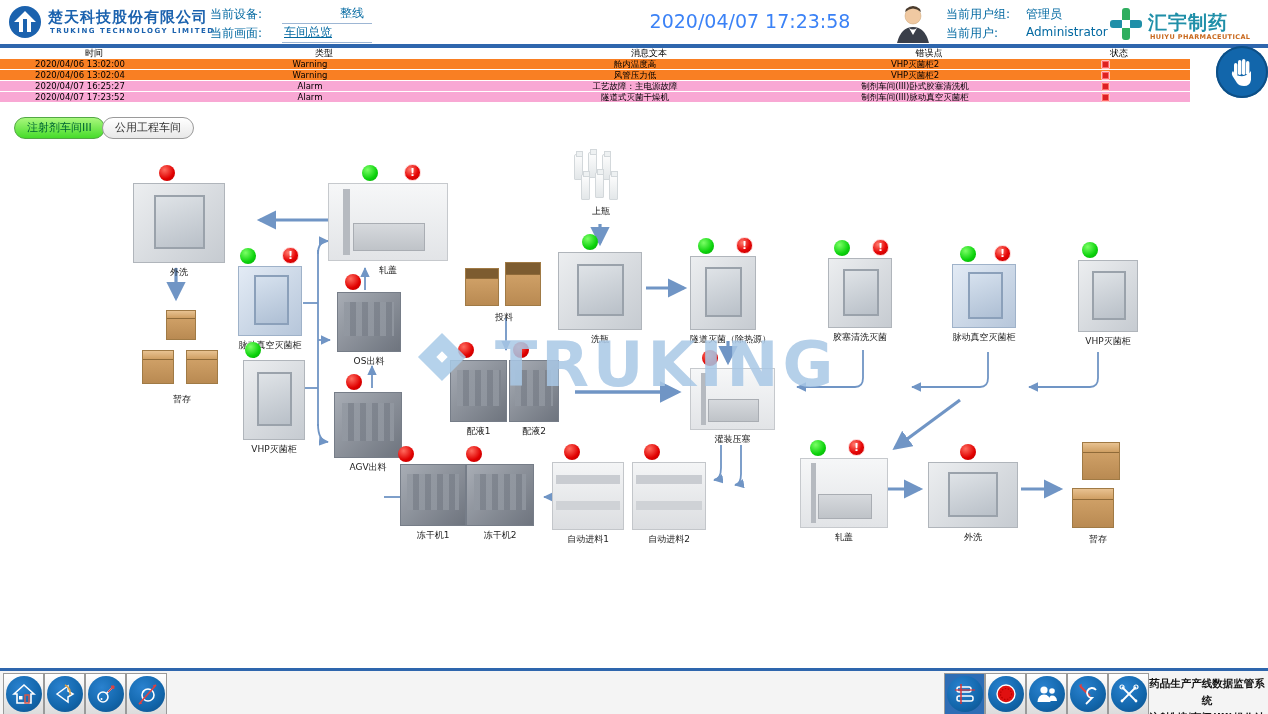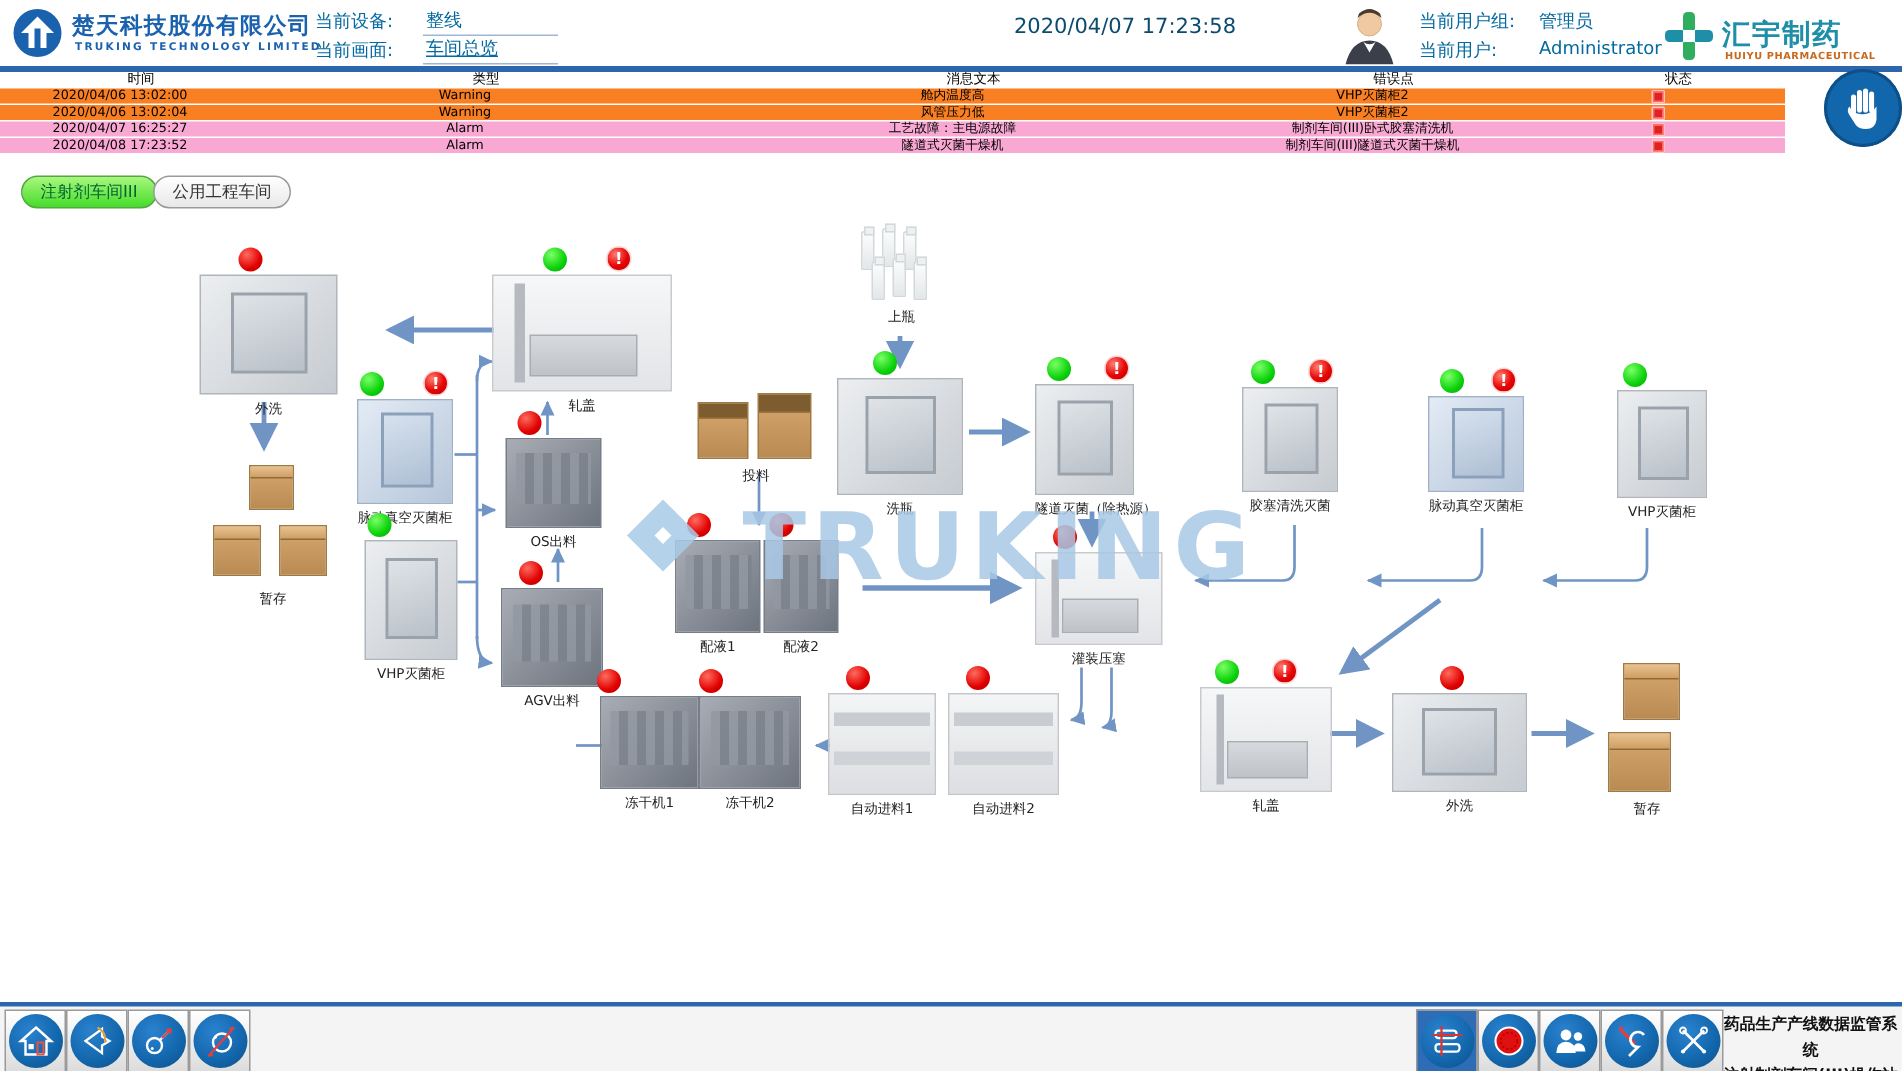--- a/index.html
+++ b/index.html
@@ -8,21 +8,21 @@
   #stage { position:relative; width:1268px; height:714px; background:#fff; }
 
   
   #header { position:absolute; left:0; top:0; width:1268px; height:44px; background:#fff; }
   #header-rule { position:absolute; left:0; top:44px; width:1268px; height:4px; background:#2e66ad; }
   #logo-mark { position:absolute; left:8px; top:5px; width:34px; height:34px; }
   #company-cn { position:absolute; left:48px; top:8px; font-size:15px; font-weight:bold; color:#1b62ae; letter-spacing:1px; }
   #company-en { position:absolute; left:50px; top:27px; font-size:7px; font-weight:bold; color:#1b62ae; letter-spacing:1.5px; }
   .hdr-kv { position:absolute; font-size:12px; color:#0369a1; }
   .hdr-val { border-bottom:1px solid #9db6d4; padding:0 8px 1px 2px; min-width:90px; display:inline-block; }
-  #datetime { position:absolute; left:620px; top:10px; width:260px; text-align:center; font-size:14px; color:#0c4a6e; }
+  #datetime { position:absolute; left:620px; top:10px; width:260px; text-align:center; font-size:19px; color:#3b82f6; }
   #avatar { position:absolute; left:893px; top:3px; width:40px; height:40px; }
   #brand { position:absolute; right:10px; top:4px; width:150px; }
   #brand-cn { position:absolute; left:40px; top:6px; font-size:19px; font-weight:bold; color:#1f8fa8; letter-spacing:1px; }
   #brand-en { position:absolute; left:42px; top:29px; font-size:6.5px; font-weight:bold; color:#c9691e; letter-spacing:.4px; }
 
   
   #alarm-table { position:absolute; left:0; top:48px; width:1268px; height:58px; }
   .tr { position:absolute; left:0; width:1190px; height:10px; }
   .tr .td { position:absolute; top:0; height:10px; font-size:8.5px; line-height:10px; text-align:center; color:#000;
     overflow:hidden; white-space:nowrap; }
@@ -108,21 +108,21 @@
   <div id="header">
     <svg id="logo-mark" viewBox="0 0 34 34">
       <circle cx="17" cy="17" r="16" fill="#1b62ae"></circle>
       <path d="M17 6 L28 17 L23 17 L23 27 L11 27 L11 17 L6 17 Z" fill="#fff"></path>
       <rect x="15" y="14" width="4" height="13" fill="#1b62ae"></rect>
     </svg>
     <div id="company-cn">楚天科技股份有限公司</div>
     <div id="company-en">TRUKING TECHNOLOGY LIMITED</div>
 
     <div class="hdr-kv" style="left:210px;top:6px;">当前设备:</div>
-    <div class="hdr-kv hdr-val" style="left:282px;top:5px;">整线</div>
+    <div class="hdr-kv hdr-val" style="left:282px;top:5px;text-align:right;">整线</div>
     <div class="hdr-kv" style="left:210px;top:25px;">当前画面:</div>
     <div class="hdr-kv hdr-val" style="left:282px;top:24px;text-decoration:underline;">车间总览</div>
 
     <div id="datetime">2020/04/07 17:23:58</div>
 
     <svg id="avatar" viewBox="0 0 40 40">
       <circle cx="20" cy="13" r="8" fill="#f0c9a2" stroke="#caa273" stroke-width=".5"></circle>
       <path d="M12 9 Q20 2 28 9 L27 6 Q20 0 13 6 Z" fill="#4a3b2d"></path>
       <path d="M4 40 Q8 24 20 24 Q32 24 36 40 Z" fill="#3a3f4a"></path>
       <path d="M16 25 L20 32 L24 25 Q20 28 16 25 Z" fill="#fff"></path>
@@ -169,24 +169,24 @@
       <span class="td c-st"><span class="state-icon"></span></span>
     </div>
     <div class="tr alarm r2">
       <span class="td c-time">2020/04/07 16:25:27</span>
       <span class="td c-type">Alarm</span>
       <span class="td c-msg">工艺故障：主电源故障</span>
       <span class="td c-loc">制剂车间(III)卧式胶塞清洗机</span>
       <span class="td c-st"><span class="state-icon"></span></span>
     </div>
     <div class="tr alarm r3">
-      <span class="td c-time">2020/04/08 17:23:52</span>
+      <span class="td c-time">2020/04/07 17:23:52</span>
       <span class="td c-type">Alarm</span>
       <span class="td c-msg">隧道式灭菌干燥机</span>
-      <span class="td c-loc">制剂车间(III)隧道式灭菌干燥机</span>
+      <span class="td c-loc">制剂车间(III)脉动真空灭菌柜</span>
       <span class="td c-st"><span class="state-icon"></span></span>
     </div>
   </div>
 
   <div id="hand-btn">
     <svg width="30" height="30" viewBox="0 0 30 30">
       <g fill="#fff">
         <rect x="7" y="6" width="3.4" height="13" rx="1.7"></rect>
         <rect x="11" y="3" width="3.4" height="15" rx="1.7"></rect>
         <rect x="15" y="2" width="3.4" height="16" rx="1.7"></rect>

